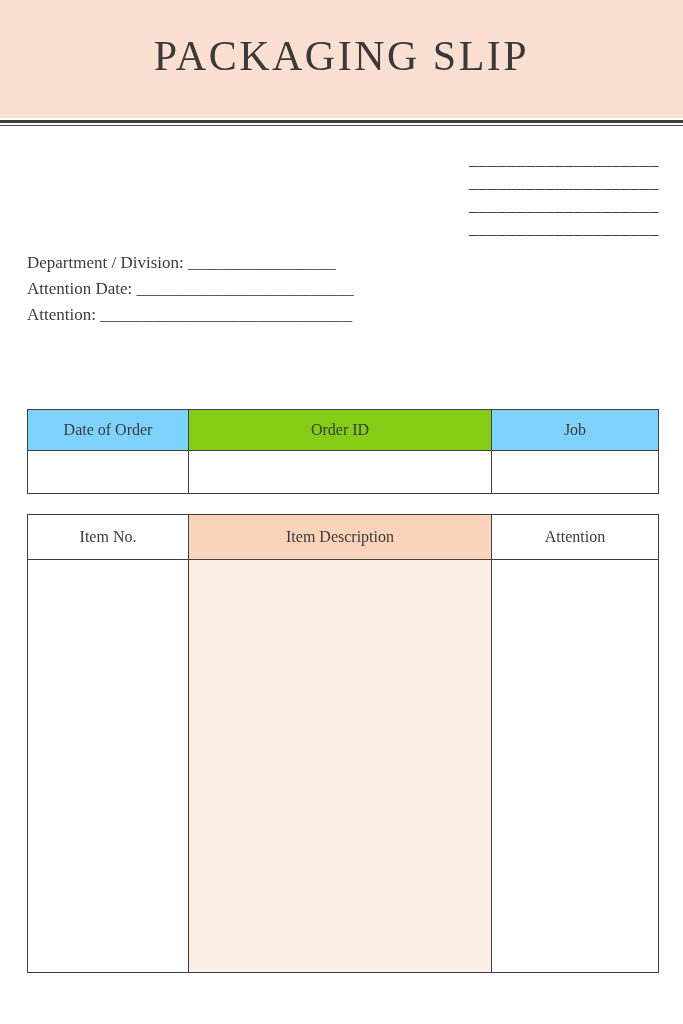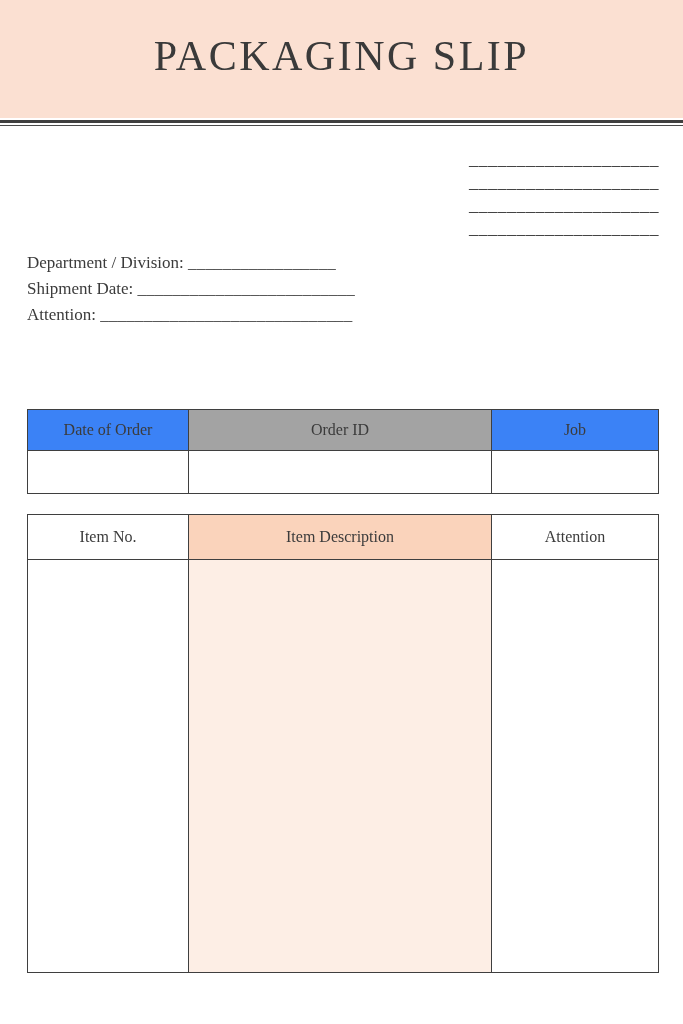--- a/index.html
+++ b/index.html
@@ -108,22 +108,22 @@
   .order-table th {
     font-weight: normal;
     font-size: 16px;
     height: 40px;
     vertical-align: middle;
     text-align: center;
   }
   .col-a { width: 160px; }
   .col-b { width: 302px; }
   .col-c { width: 166px; }
-  .th-plain { background: #3b82f6; }
-  .th-accent { background: #a3a3a3; }
+  .th-plain { background: #7dd3fc; }
+  .th-accent { background: #84cc16; }
   .order-row td { height: 42px; background: #ffffff; }
 
   .items-table {
     position: absolute;
     left: 27px;
     top: 514px;
     width: 628px;
     border-collapse: collapse;
     table-layout: fixed;
   }
@@ -166,21 +166,21 @@
   <div class="addr-line">____________________</div>
   <div class="addr-line">____________________</div>
 </div>
 
 <div class="ship-block">
   <div class="ship-row">
     <span class="ship-label">Department / Division:</span>
     <span class="ship-fill">_________________</span>
   </div>
   <div class="ship-row">
-    <span class="ship-label">Shipment Date:</span>
+    <span class="ship-label">Attention Date:</span>
     <span class="ship-fill">_________________________</span>
   </div>
   <div class="ship-row">
     <span class="ship-label">Attention:</span>
     <span class="ship-fill">_____________________________</span>
   </div>
 </div>
 
 <table class="order-table">
   <thead>

